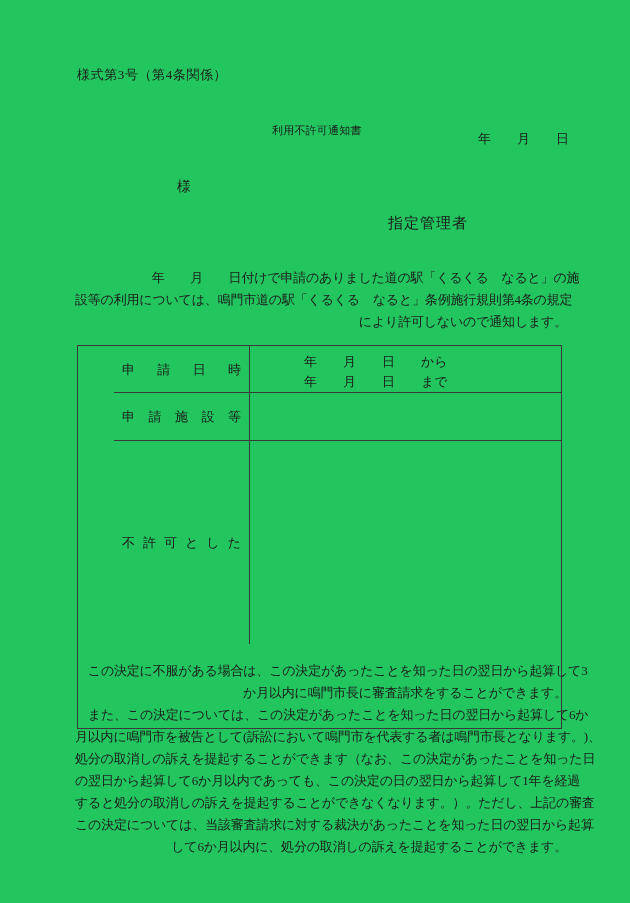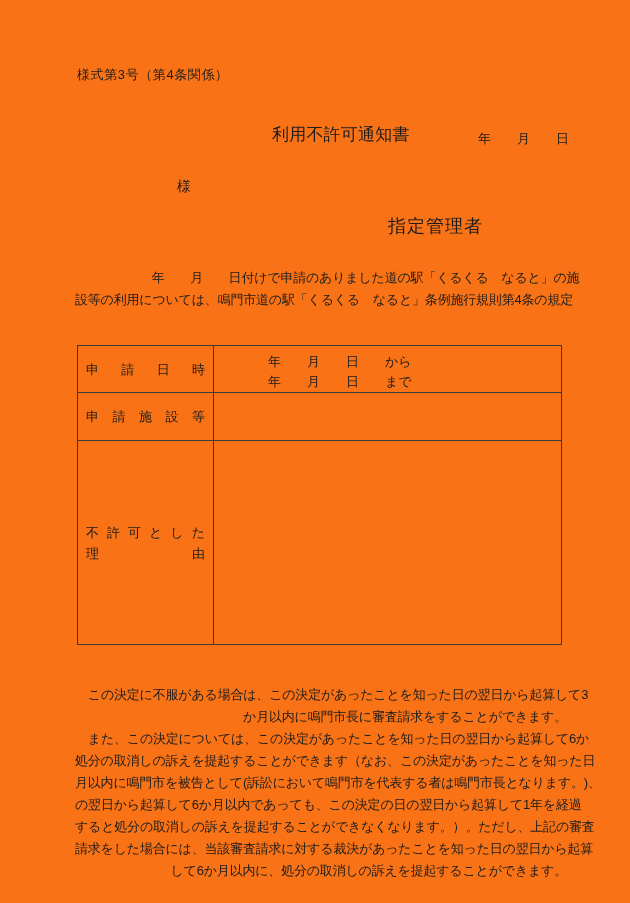--- a/index.html
+++ b/index.html
@@ -4,48 +4,49 @@
 <style>
   html, body {
     margin: 0;
     padding: 0;
     background: #ffffff;
   }
   .page {
     position: relative;
     width: 630px;
     height: 903px;
-    background: #f97316;
-    font-family: Liberation Sans, sans-serif;
+    background: #22c55e;
+    font-family: Liberation Serif, serif;
     font-size: 13px;
     color: #1c1c1c;
     overflow: hidden;
   }
   .abs { position: absolute; }
 
   .form-number { left: 77px; top: 66px; letter-spacing: 0.6px; }
   .date-line   { left: 478px; top: 86px; white-space: pre; margin-top: 44px; }
-  .doc-title   { left: 272px; top: 123px; font-size: 17px; letter-spacing: 0.2px; }
+  .doc-title   { left: 272px; top: 123px; font-size: 11px; letter-spacing: 0.2px; }
   .addressee   { left: 177px; top: 178px; font-size: 14px; }
-  .issuer      { left: 388px; top: 214px; font-size: 18px; letter-spacing: 1px; }
+  .issuer      { left: 388px; top: 214px; font-size: 15px; letter-spacing: 1px; }
 
   .intro {
     left: 75px; top: 267px; width: 492px;
     line-height: 22px; letter-spacing: -0.2px;
   }
   .notice {
     left: 75px; top: 660px; width: 492px;
-    line-height: 22px; letter-spacing: -0.2px; margin-top: 24px;
+    line-height: 22px; letter-spacing: -0.2px;
   }
   .tline { white-space: pre; height: 22px; text-align: right; }
 
   .ntable {
-    left: 77px; top: 345px; width: 485px; height: 300px;
+    left: 77px; top: 345px; width: 485px; height: 384px;
     border: 1px solid #3a3a3a;
     box-sizing: border-box;
+    padding-left: 36px;
   }
   .nrow {
     display: flex;
     box-sizing: border-box;
   }
   .nrow-1 { height: 47px; border-bottom: 1px solid #3a3a3a; }
   .nrow-2 { height: 48px; border-bottom: 1px solid #3a3a3a; }
   .nrow-3 { height: 203px; }
   .cell-label {
     width: 136px;
@@ -84,20 +85,21 @@
 
   <div class="abs doc-title">利用不許可通知書</div>
 
   <div class="abs addressee">様</div>
 
   <div class="abs issuer">指定管理者</div>
 
   <div class="abs intro">
     <div class="tline">　　　　　　年　　月　　日付けで申請のありました道の駅「くるくる　なると」の施</div>
     <div class="tline">設等の利用については、鳴門市道の駅「くるくる　なると」条例施行規則第4条の規定</div>
+    <div class="tline">により許可しないので通知します。</div>
   </div>
 
   <div class="abs ntable">
 
     <div class="nrow nrow-1">
       <div class="cell-label">
         <div class="jline">申請日時</div>
       </div>
       <div class="cell-value">
         <div class="vline">年　　月　　日　　から</div>
@@ -110,34 +112,33 @@
         <div class="jline">申請施設等</div>
       </div>
       <div class="cell-value">
         <div class="vline"></div>
       </div>
     </div>
 
     <div class="nrow nrow-3">
       <div class="cell-label">
         <div class="jline">不許可とした</div>
-        <div class="jline">理由</div>
       </div>
       <div class="cell-value">
         <div class="vline"></div>
       </div>
     </div>
 
   </div>
 
   <div class="abs notice">
     <div class="tline">　この決定に不服がある場合は、この決定があったことを知った日の翌日から起算して3</div>
     <div class="tline">か月以内に鳴門市長に審査請求をすることができます。</div>
     <div class="tline">　また、この決定については、この決定があったことを知った日の翌日から起算して6か</div>
+    <div class="tline">月以内に鳴門市を被告として(訴訟において鳴門市を代表する者は鳴門市長となります。)、</div>
     <div class="tline">処分の取消しの訴えを提起することができます（なお、この決定があったことを知った日</div>
-    <div class="tline">月以内に鳴門市を被告として(訴訟において鳴門市を代表する者は鳴門市長となります。)、</div>
     <div class="tline">の翌日から起算して6か月以内であっても、この決定の日の翌日から起算して1年を経過</div>
     <div class="tline">すると処分の取消しの訴えを提起することができなくなります。）。ただし、上記の審査</div>
-    <div class="tline">請求をした場合には、当該審査請求に対する裁決があったことを知った日の翌日から起算</div>
+    <div class="tline">この決定については、当該審査請求に対する裁決があったことを知った日の翌日から起算</div>
     <div class="tline">して6か月以内に、処分の取消しの訴えを提起することができます。</div>
   </div>
 
 </div>
 
 </body></html>

